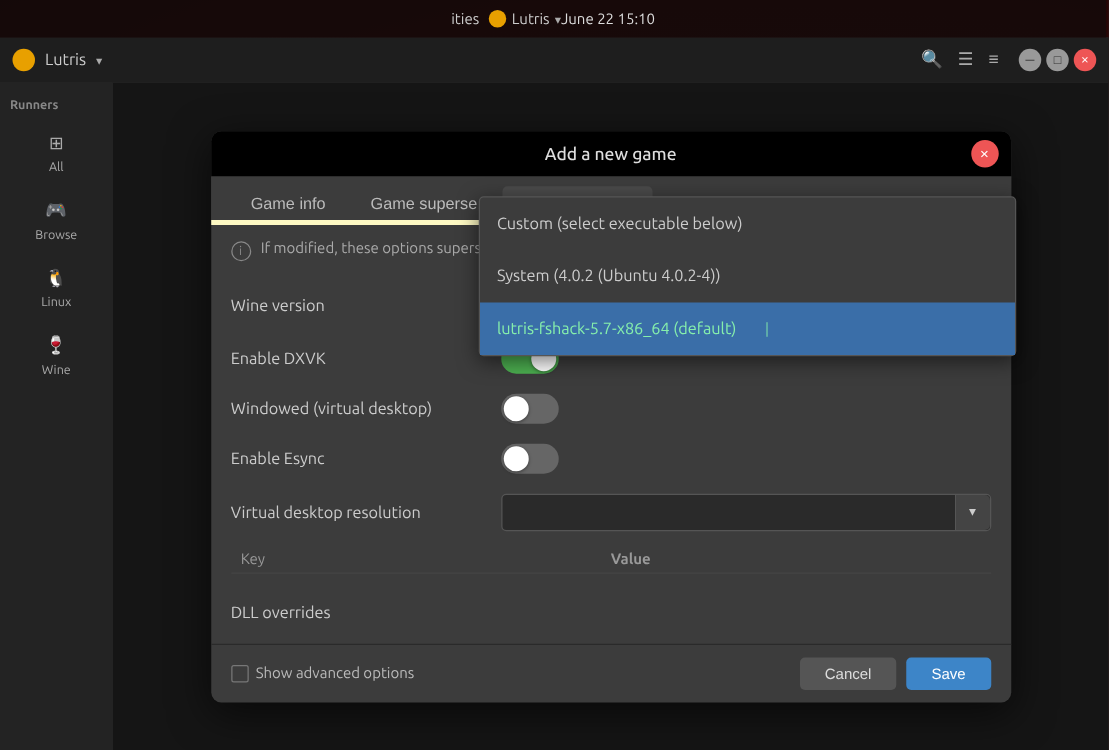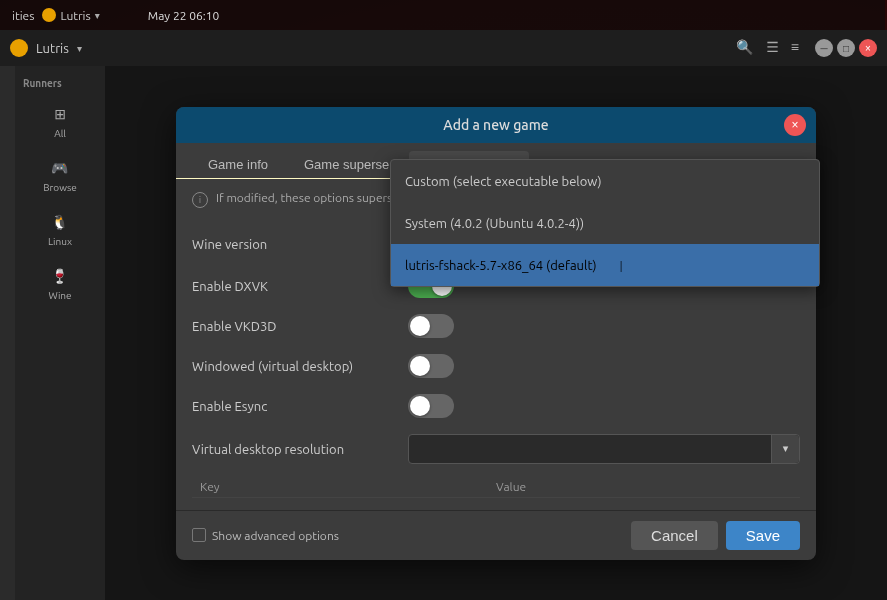--- a/index.html
+++ b/index.html
@@ -22,24 +22,23 @@
     
     .taskbar {
       position: absolute;
       top: 0;
       left: 0;
       right: 2px;
       height: 30px;
       background: rgba(20,10,10,0.85);
       display: flex;
       align-items: center;
-      justify-content: flex-start;
+      justify-content: center;
       padding: 0 12px;
       z-index: 10;
-      gap: 48px;
     }
     .taskbar-left {
       display: flex;
       align-items: center;
       gap: 8px;
     }
     .taskbar-left span {
       color: #ccc;
       font-size: 12px;
     }
@@ -113,21 +112,20 @@
       overflow: hidden;
     }
 
     .sidebar {
       width: 90px;
       background: #232323;
       display: flex;
       flex-direction: column;
       padding: 8px 0;
       gap: 2px;
-      margin-left: 15px;
     }
     .sidebar-item {
       padding: 8px 6px;
       display: flex;
       flex-direction: column;
       align-items: center;
       gap: 3px;
       cursor: pointer;
       color: #aaa;
       font-size: 10px;
@@ -171,21 +169,21 @@
       border-radius: 8px;
       width: 640px;
       max-height: 540px;
       display: flex;
       flex-direction: column;
       box-shadow: 0 8px 32px rgba(0,0,0,0.6);
       position: relative;
     }
 
     .modal-titlebar {
-      background: #0c4a6e;
+      background: #000000;
       border-radius: 8px 8px 0 0;
       padding: 10px 16px;
       display: flex;
       align-items: flex-end;
       justify-content: center;
       position: relative;
     }
     .modal-title {
       color: #ddd;
       font-size: 14px;
@@ -207,21 +205,21 @@
       justify-content: center;
       color: white;
       font-size: 12px;
     }
 
     .modal-tabs {
       display: flex;
       background: #3c3c3c;
       padding: 8px 16px 0;
       gap: 4px;
-      border-bottom: 1px solid #fef9c3;
+      border-bottom: 4px solid #fef9c3;
     }
     .modal-tab {
       padding: 6px 16px;
       font-size: 13px;
       color: #bbb;
       cursor: pointer;
       border-radius: 4px 4px 0 0;
       background: transparent;
       border: none;
     }
@@ -375,21 +373,21 @@
       width: 100%;
     }
     .kv-header {
       display: flex;
       padding: 4px 8px;
       color: #999;
       font-size: 12px;
       border-bottom: 1px solid #444;
     }
     .kv-col-key { width: 50%; }
-    .kv-col-val { width: 50%; }
+    .kv-col-val { width: 50%; font-weight: bold; }
 
     .dll-section-label {
       color: #ccc;
       font-size: 13px;
       margin-top: 24px;
       padding-bottom: 6px;
     }
 
     .modal-footer {
       padding: 10px 16px;
@@ -415,21 +413,21 @@
       font-size: 12px;
     }
     .footer-buttons {
       display: flex;
       gap: 8px;
     }
     .btn {
       padding: 6px 20px;
       border-radius: 4px;
       border: none;
-      font-size: 15px;
+      font-size: 12px;
       cursor: pointer;
     }
     .btn-cancel {
       background: #555;
       color: #ddd;
     }
     .btn-save {
       background: #3d85c8;
       color: white;
       text-align: right;
@@ -448,38 +446,38 @@
       z-index: 200;
     }
     .dropdown-item {
       padding: 14px 14px;
       font-size: 13px;
       color: #ccc;
       cursor: pointer;
     }
     .dropdown-item.selected {
       background: #3a6ea8;
-      color: #000000;
+      color: #86efac;
     }
   </style>
 </head>
 <body>
 
 <div class="bg"></div>
 
 <div class="taskbar">
   <div class="taskbar-left">
     <span>ities</span>
     <span style="display:flex;align-items:center;gap:4px;">
       <span style="width:14px;height:14px;background:#e8a000;border-radius:50%;display:inline-block;"></span>
       <span style="color:#ccc;font-size:12px;">Lutris</span>
       <span style="color:#aaa;font-size:10px;">▾</span>
     </span>
   </div>
-  <div class="taskbar-center">May 22  06:10</div>
+  <div class="taskbar-center">June 22  15:10</div>
   <div class="taskbar-right"></div>
 </div>
 
 <div class="lutris-window">
   <div class="lutris-titlebar">
     <div class="lutris-icon"></div>
     <span class="lutris-title">Lutris</span>
     <span class="lutris-title-arrow">▾</span>
     <div class="lutris-window-controls">
 
@@ -549,28 +547,20 @@
 
             <div class="form-row">
               <div class="form-label">Enable DXVK</div>
               <div class="form-control">
                 <div class="toggle-switch on">
                   <div class="toggle-knob"></div>
                 </div>
               </div>
             </div>
 
-            <div class="form-row">
-              <div class="form-label">Enable VKD3D</div>
-              <div class="form-control">
-                <div class="toggle-switch off">
-                  <div class="toggle-knob"></div>
-                </div>
-              </div>
-            </div>
 
             <div class="form-row">
               <div class="form-label">Windowed (virtual desktop)</div>
               <div class="form-control">
                 <div class="toggle-switch off">
                   <div class="toggle-knob"></div>
                 </div>
               </div>
             </div>
 
@@ -593,20 +583,21 @@
               </div>
             </div>
 
             <div class="kv-table">
               <div class="kv-header">
                 <div class="kv-col-key">Key</div>
                 <div class="kv-col-val">Value</div>
               </div>
             </div>
 
+            <div class="dll-section-label">DLL overrides</div>
 
           </div>
 
           <div class="dropdown-menu">
             <div class="dropdown-item">Custom (select executable below)</div>
             <div class="dropdown-item">System (4.0.2 (Ubuntu 4.0.2-4))</div>
             <div class="dropdown-item selected">
               <span>lutris-fshack-5.7-x86_64 (default)</span>
               <span style="margin-left:20px;font-size:12px;opacity:0.8;">|</span>
             </div>

